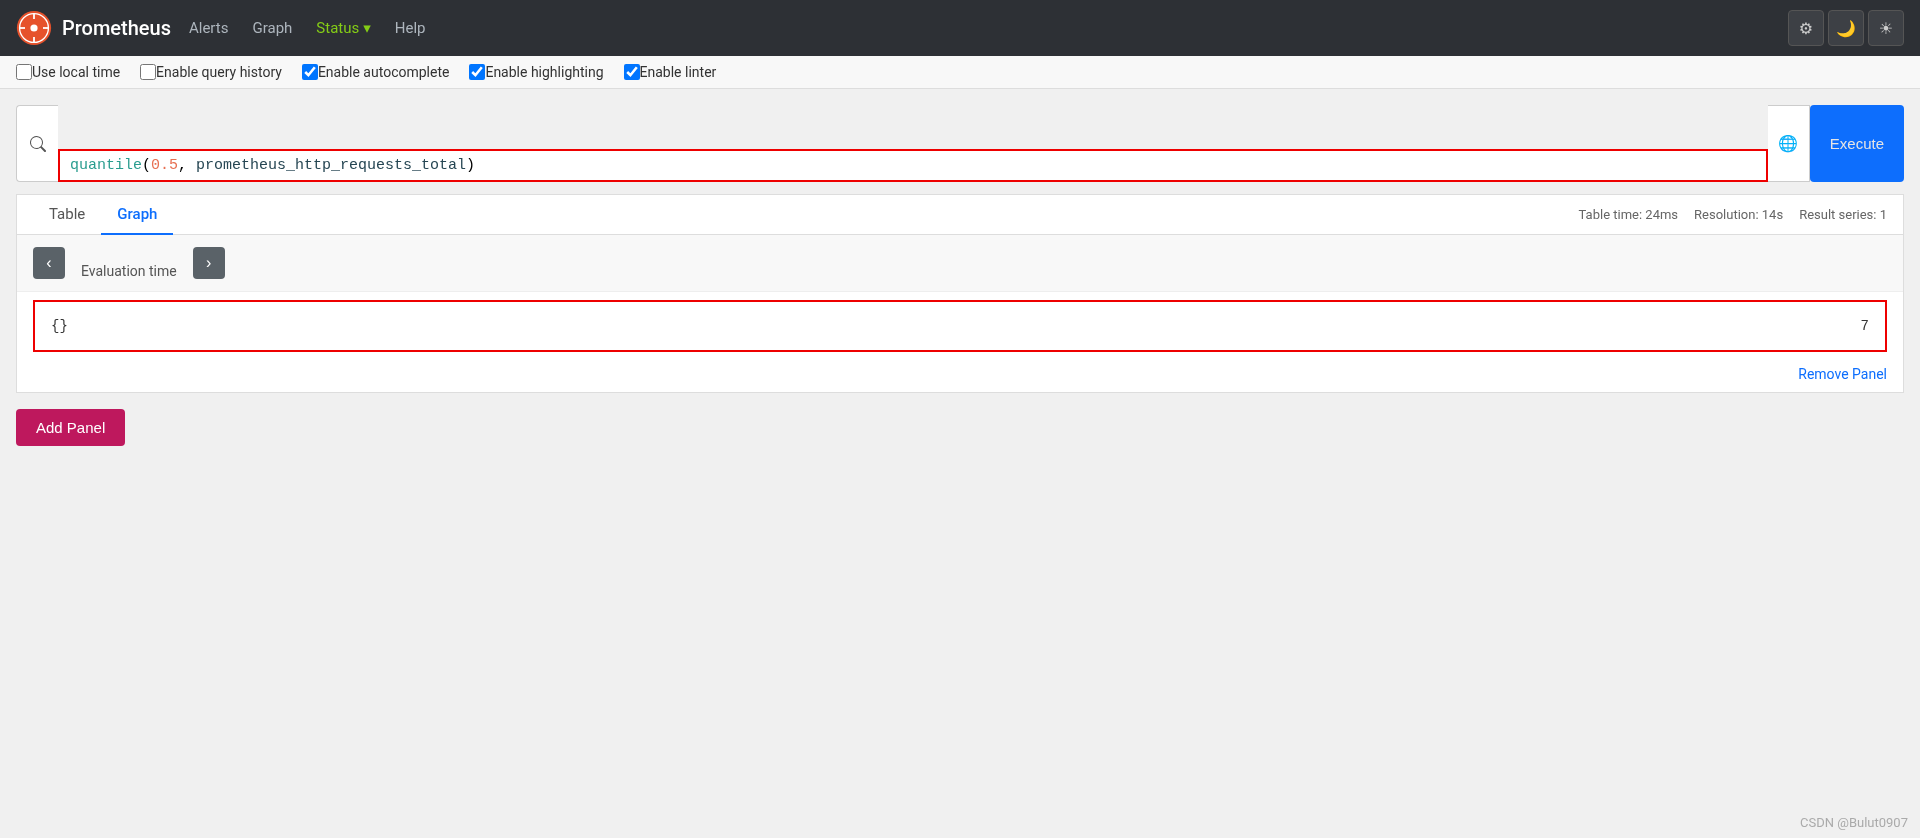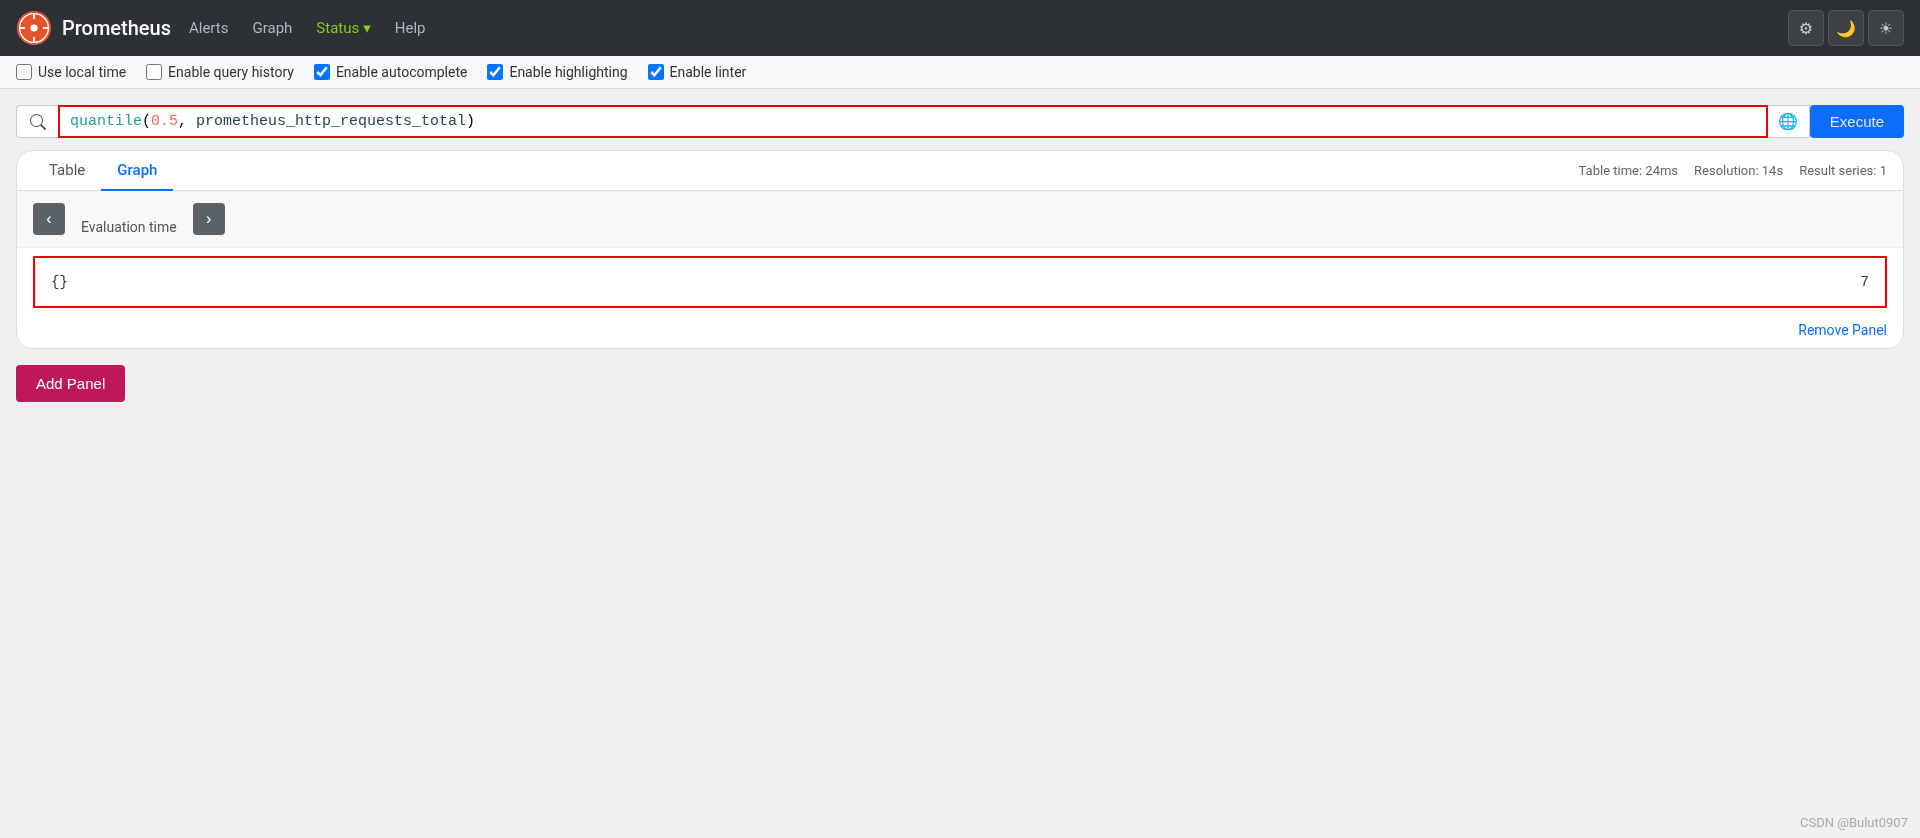--- a/index.html
+++ b/index.html
@@ -76,21 +76,21 @@
       border-bottom: 1px solid #ddd;
       padding: 8px 16px;
       display: flex;
       align-items: center;
       gap: 20px;
       flex-wrap: wrap;
     }
     .checkbox-item {
       display: flex;
       align-items: center;
-      gap: 6px;
+      gap: 0;
       font-size: 14px;
       color: #333;
       cursor: pointer;
     }
     .checkbox-item input[type="checkbox"] {
       width: 16px;
       height: 16px;
       cursor: pointer;
     }
 
@@ -119,20 +119,21 @@
       color: #555;
       font-size: 16px;
     }
     .query-input-wrapper {
       flex: 1;
       border: 2px solid #e00;
       background: white;
       display: flex;
       align-items: flex-end;
       padding: 6px 10px;
+      margin-top: 44px;
     }
     .query-text {
       font-family: 'Courier New', monospace;
       font-size: 15px;
     }
     .query-func { color: #2a9d8f; }
     .query-num { color: #e76f51; }
     .query-param { color: #264653; }
 
     .globe-btn {
@@ -156,21 +157,21 @@
       font-size: 15px;
       cursor: pointer;
       font-weight: 500;
       white-space: nowrap;
     }
 
     
     .panel {
       background: white;
       border: 1px solid #ddd;
-      border-radius: 16px;
+      border-radius: 0;
       overflow: hidden;
     }
     .panel-tabs {
       display: flex;
       align-items: center;
       border-bottom: 1px solid #ddd;
       padding: 0 16px;
       justify-content: space-between;
     }
     .panel-tabs-left {

